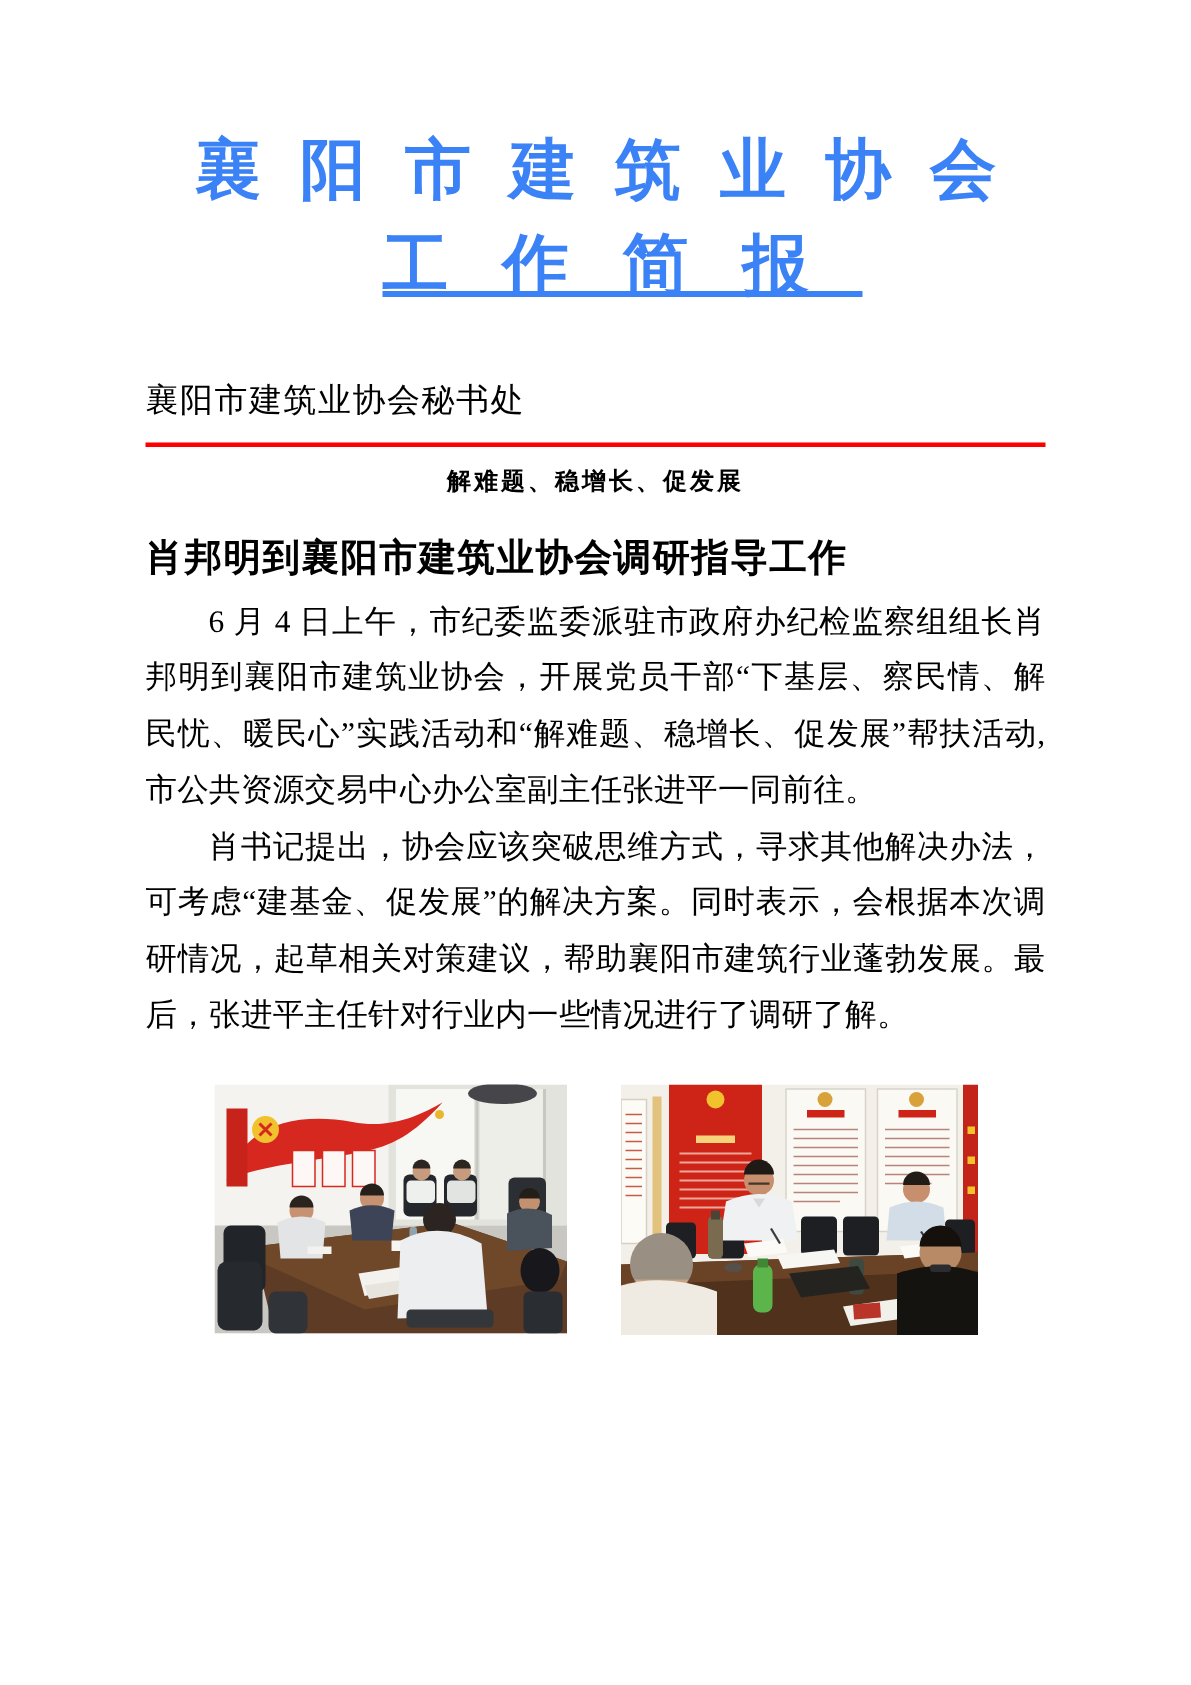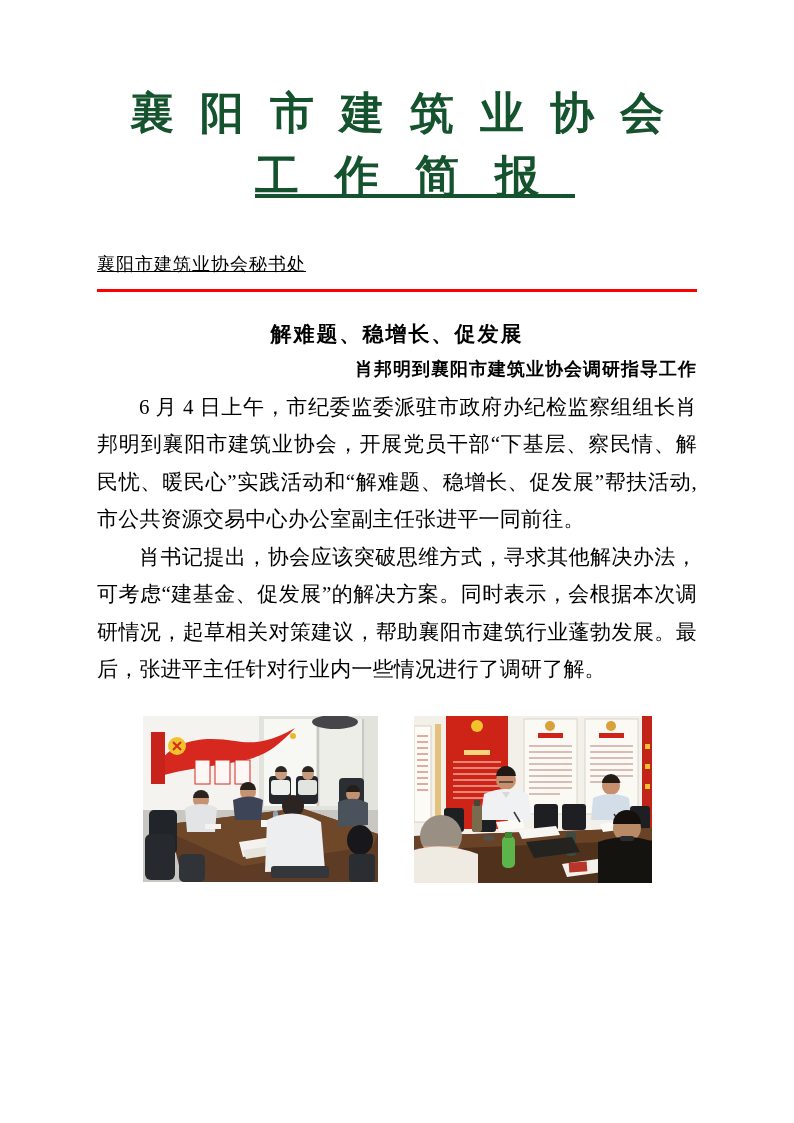--- a/index.html
+++ b/index.html
@@ -11,40 +11,40 @@
     font-family:"Liberation Serif","DejaVu Serif",serif;
     color:#000;
     overflow:hidden;
   }
   .content{position:absolute;left:97px;top:0;width:600px;}
   .masthead{margin-top:88px;text-align:center;font-weight:bold;line-height:1.2;}
   .masthead .line1{font-size:44px;letter-spacing:26px;padding-left:26px;white-space:nowrap;}
   .masthead .line2{font-size:44px;letter-spacing:36px;padding-left:36px;margin-top:10px;white-space:nowrap;text-decoration:underline;}
   .header-row{
     display:flex;justify-content:space-between;align-items:baseline;
-    margin-top:48px;font-size:18px;letter-spacing:1px;text-decoration:underline;
+    margin-top:48px;font-size:22px;letter-spacing:1px;
   }
   .red-rule{border:none;border-top:3px solid #fe0000;margin:13px 0 0 0;}
-  .article-title1{text-align:center;font-weight:bold;font-size:21px;margin-top:28px;letter-spacing:2px;}
-  .article-title2{text-align:right;font-weight:bold;font-size:18px;margin-top:9px;letter-spacing:1px;}
+  .article-title1{text-align:center;font-weight:bold;font-size:16px;margin-top:13px;letter-spacing:2px;}
+  .article-title2{text-align:left;font-weight:bold;font-size:25px;margin-top:23px;letter-spacing:1px;}
   .body-text{margin-top:8px;}
   .body-text p{
     margin:0;font-size:21px;line-height:37.5px;
     text-align:justify;text-indent:2em;letter-spacing:0.2px;
   }
   .photos{display:flex;justify-content:center;gap:36px;margin-top:27px;}
   .photo{display:block;flex:0 0 auto;}
 </style>
 </head>
 <body>
 
 <div class="page">
   <div class="content">
 
-    <div class="masthead" style="color:#14532d;">
+    <div class="masthead" style="color:#3b82f6;">
       <div class="line1">襄阳市建筑业协会</div>
       <div class="line2">工作简报</div>
     </div>
 
     <div class="header-row">
       <span>襄阳市建筑业协会秘书处</span>
     </div>
 
     <hr class="red-rule">
 

